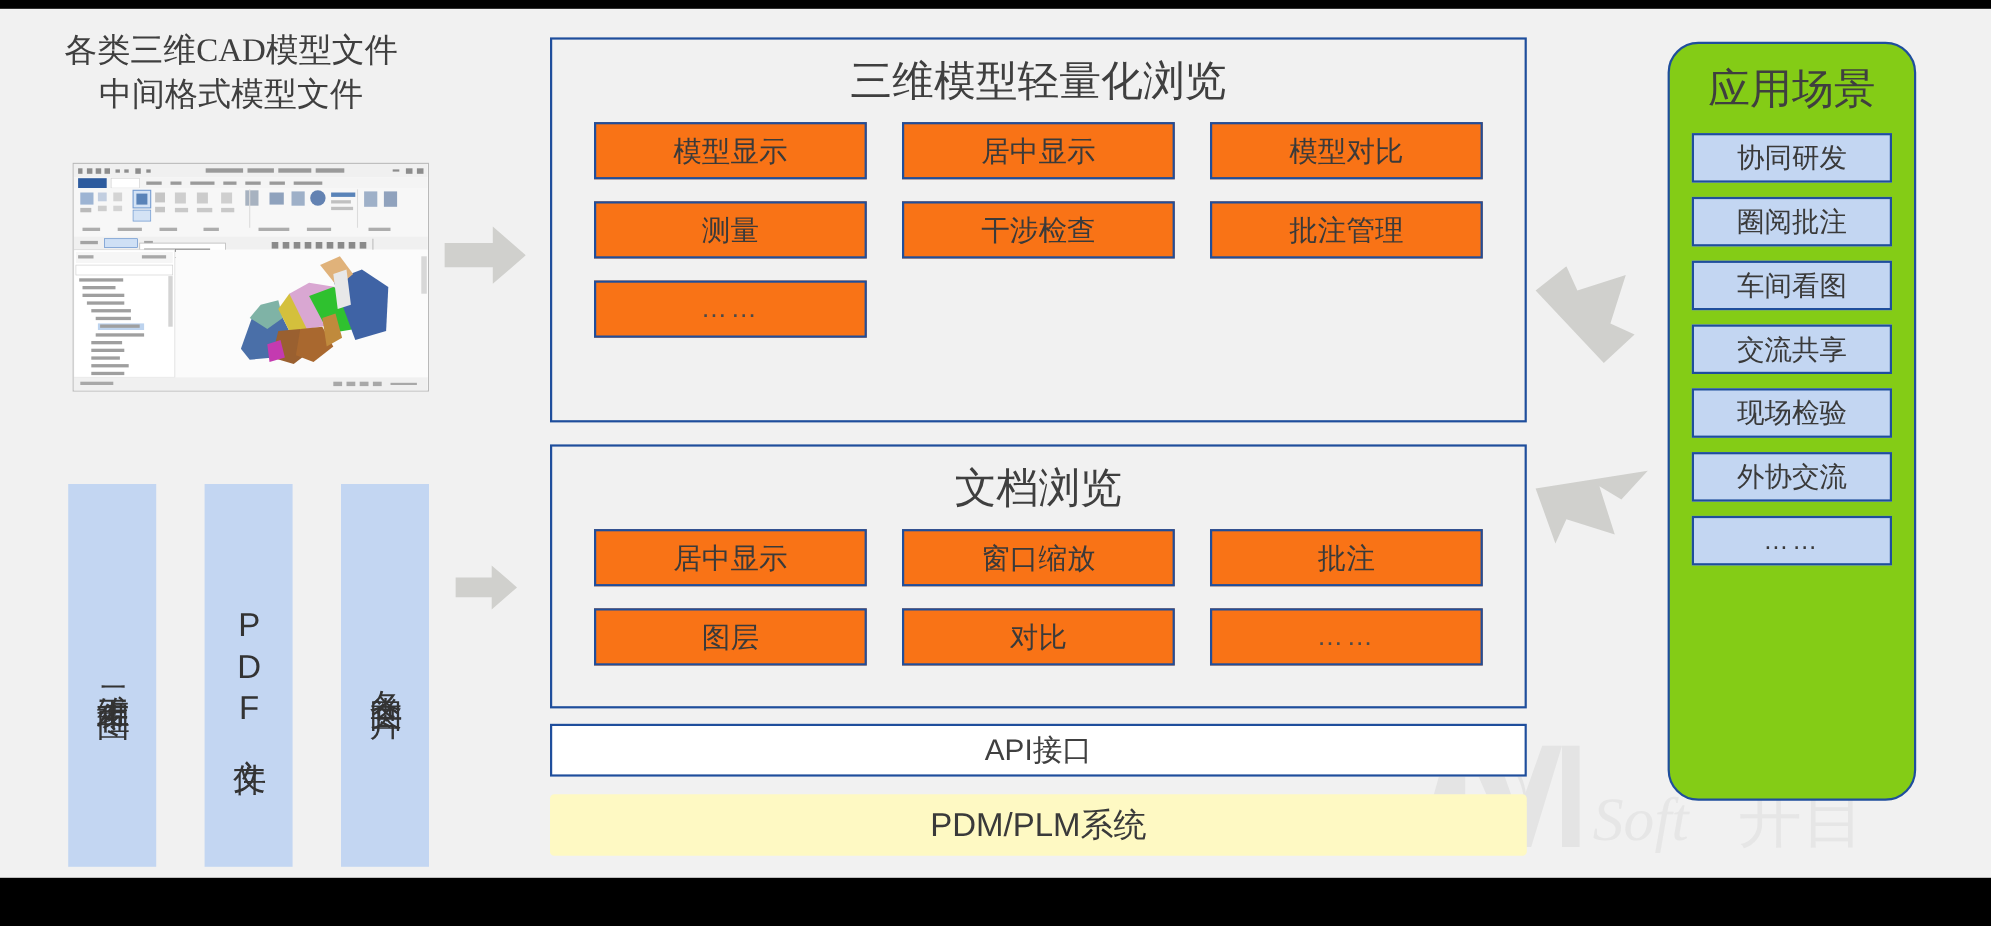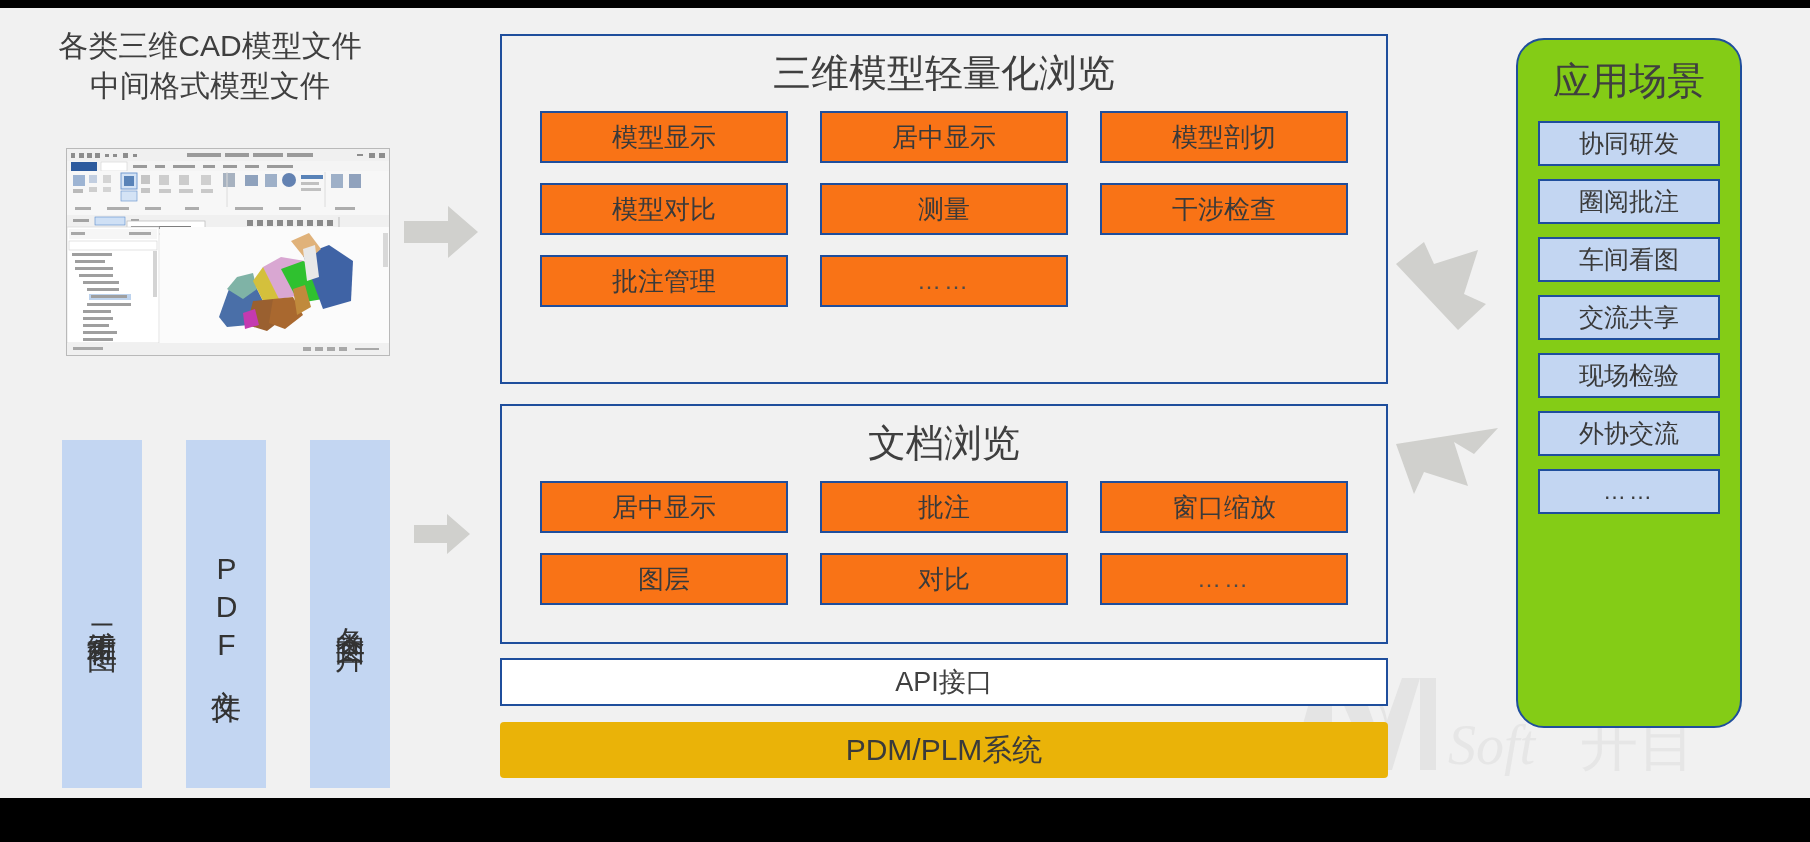--- a/index.html
+++ b/index.html
@@ -42,20 +42,21 @@
   .src-title {
     position: absolute;
     left: 30px;
     top: 26px;
     width: 360px;
     text-align: center;
     font-size: 30px;
     line-height: 1.32;
     color: #3f3f3f;
     z-index: 5;
+    font-family: Liberation Serif, serif;
   }
   .src-title div { white-space: nowrap; }
 
   
   .cad-thumb {
     position: absolute;
     left: 66px;
     top: 148px;
     width: 322px;
     height: 206px;
@@ -146,21 +147,21 @@
   }
   .bar.api {
     top: 658px; height: 48px;
     background: #ffffff;
     border: 2px solid #1f4e9c;
     font-size: 27px;
     color: #404040;
   }
   .bar.pdm {
     top: 722px; height: 56px;
-    background: #eab308;
+    background: #fef9c3;
     border-radius: 4px;
     font-size: 30px;
     color: #3a3a3a;
   }
 
   
   .scenarios {
     position: absolute;
     left: 1516px;
     top: 38px;
@@ -414,35 +415,34 @@
     <svg viewBox="0 0 110 96" xmlns="http://www.w3.org/2000/svg">
       <path d="M4 88 L28 62 L48 74 L34 30 L78 44 L88 22 L106 72 Z" fill="#d0d0cd" transform="rotate(180 55 48)"></path>
     </svg>
   </div>
 
   <div class="panel p3d">
     <div class="panel-title">三维模型轻量化浏览</div>
     <div class="grid">
       <div class="cell">模型显示</div>
       <div class="cell">居中显示</div>
-      <div class="cell">模型剖切</div>
       <div class="cell">模型对比</div>
       <div class="cell">测量</div>
       <div class="cell">干涉检查</div>
       <div class="cell">批注管理</div>
       <div class="cell dots">……</div>
     </div>
   </div>
 
   <div class="panel pdoc">
     <div class="panel-title">文档浏览</div>
     <div class="grid">
       <div class="cell">居中显示</div>
+      <div class="cell">窗口缩放</div>
       <div class="cell">批注</div>
-      <div class="cell">窗口缩放</div>
       <div class="cell">图层</div>
       <div class="cell">对比</div>
       <div class="cell dots">……</div>
     </div>
   </div>
 
   <div class="bar api">
     <span>API接口</span>
   </div>
 

